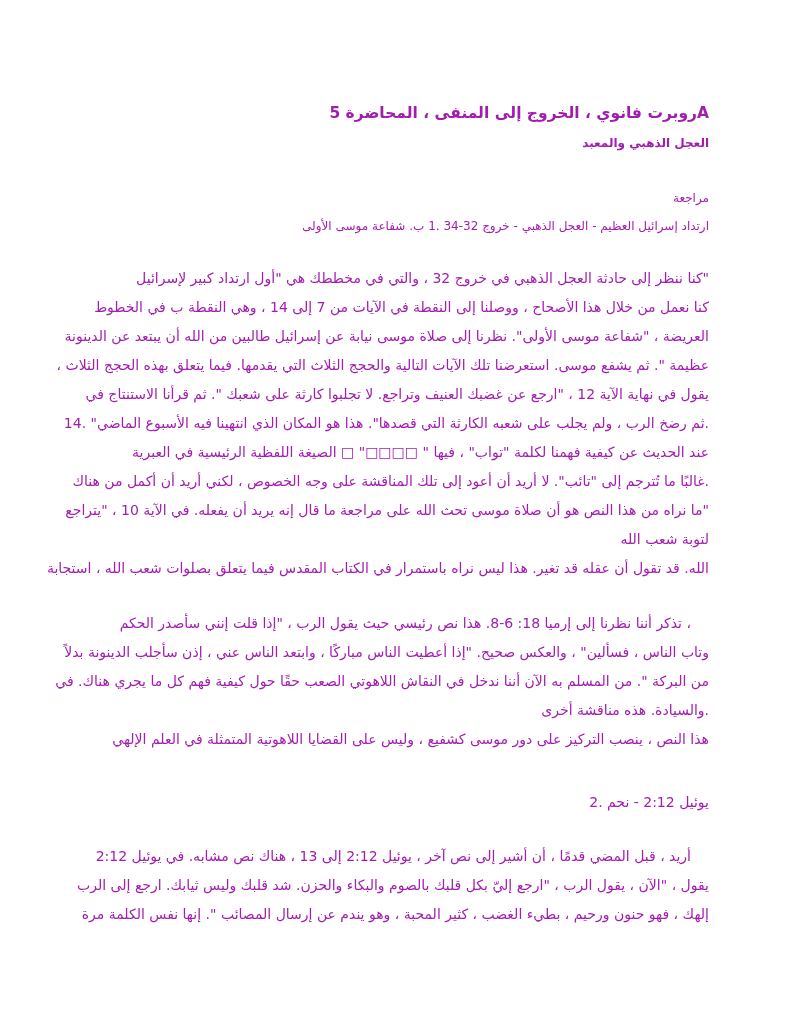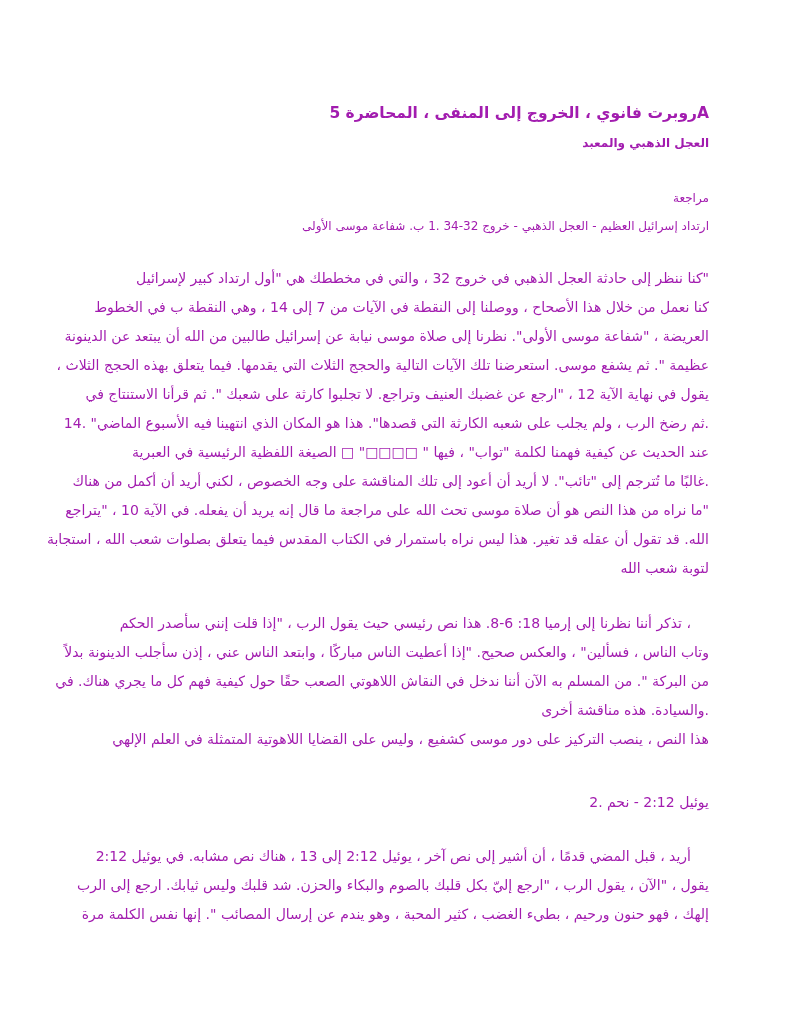--- a/index.html
+++ b/index.html
@@ -79,22 +79,22 @@
     <div class="para">
         <div class="line">"كنا ننظر إلى حادثة العجل الذهبي في خروج 32 ، والتي في مخططك هي "أول ارتداد كبير لإسرائيل</div>
         <div class="line">كنا نعمل من خلال هذا الأصحاح ، ووصلنا إلى النقطة في الآيات من 7 إلى 14 ، وهي النقطة ب في الخطوط</div>
         <div class="line">العريضة ، "شفاعة موسى الأولى". نظرنا إلى صلاة موسى نيابة عن إسرائيل طالبين من الله أن يبتعد عن الدينونة</div>
         <div class="line">عظيمة ". ثم يشفع موسى. استعرضنا تلك الآيات التالية والحجج الثلاث التي يقدمها. فيما يتعلق بهذه الحجج الثلاث ،</div>
         <div class="line">يقول في نهاية الآية 12 ، "ارجع عن غضبك العنيف وتراجع. لا تجلبوا كارثة على شعبك ". ثم قرأنا الاستنتاج في</div>
         <div class="line">.ثم رضخ الرب ، ولم يجلب على شعبه الكارثة التي قصدها". هذا هو المكان الذي انتهينا فيه الأسبوع الماضي" .14</div>
         <div class="line">عند الحديث عن كيفية فهمنا لكلمة "تواب" ، فيها " □□□□" □ الصيغة اللفظية الرئيسية في العبرية</div>
         <div class="line">.غالبًا ما تُترجم إلى "تائب". لا أريد أن أعود إلى تلك المناقشة على وجه الخصوص ، لكني أريد أن أكمل من هناك</div>
         <div class="line">"ما نراه من هذا النص هو أن صلاة موسى تحث الله على مراجعة ما قال إنه يريد أن يفعله. في الآية 10 ، "يتراجع</div>
+        <div class="line">لتوبة شعب الله</div>
         <div class="line">الله. قد تقول أن عقله قد تغير. هذا ليس نراه باستمرار في الكتاب المقدس فيما يتعلق بصلوات شعب الله ، استجابة</div>
-        <div class="line">لتوبة شعب الله</div>
       </div>
 
     <div class="para indent-first">
         <div class="line">، تذكر أننا نظرنا إلى إرميا 18: 6-8. هذا نص رئيسي حيث يقول الرب ، "إذا قلت إنني سأصدر الحكم</div>
         <div class="line">وتاب الناس ، فسألين" ، والعكس صحيح. "إذا أعطيت الناس مباركًا ، وابتعد الناس عني ، إذن سأجلب الدينونة بدلاً</div>
         <div class="line">من البركة ". من المسلم به الآن أننا ندخل في النقاش اللاهوتي الصعب حقًا حول كيفية فهم كل ما يجري هناك. في</div>
         <div class="line">.والسيادة. هذه مناقشة أخرى</div>
         <div class="line">هذا النص ، ينصب التركيز على دور موسى كشفيع ، وليس على القضايا اللاهوتية المتمثلة في العلم الإلهي</div>
       </div>
 

